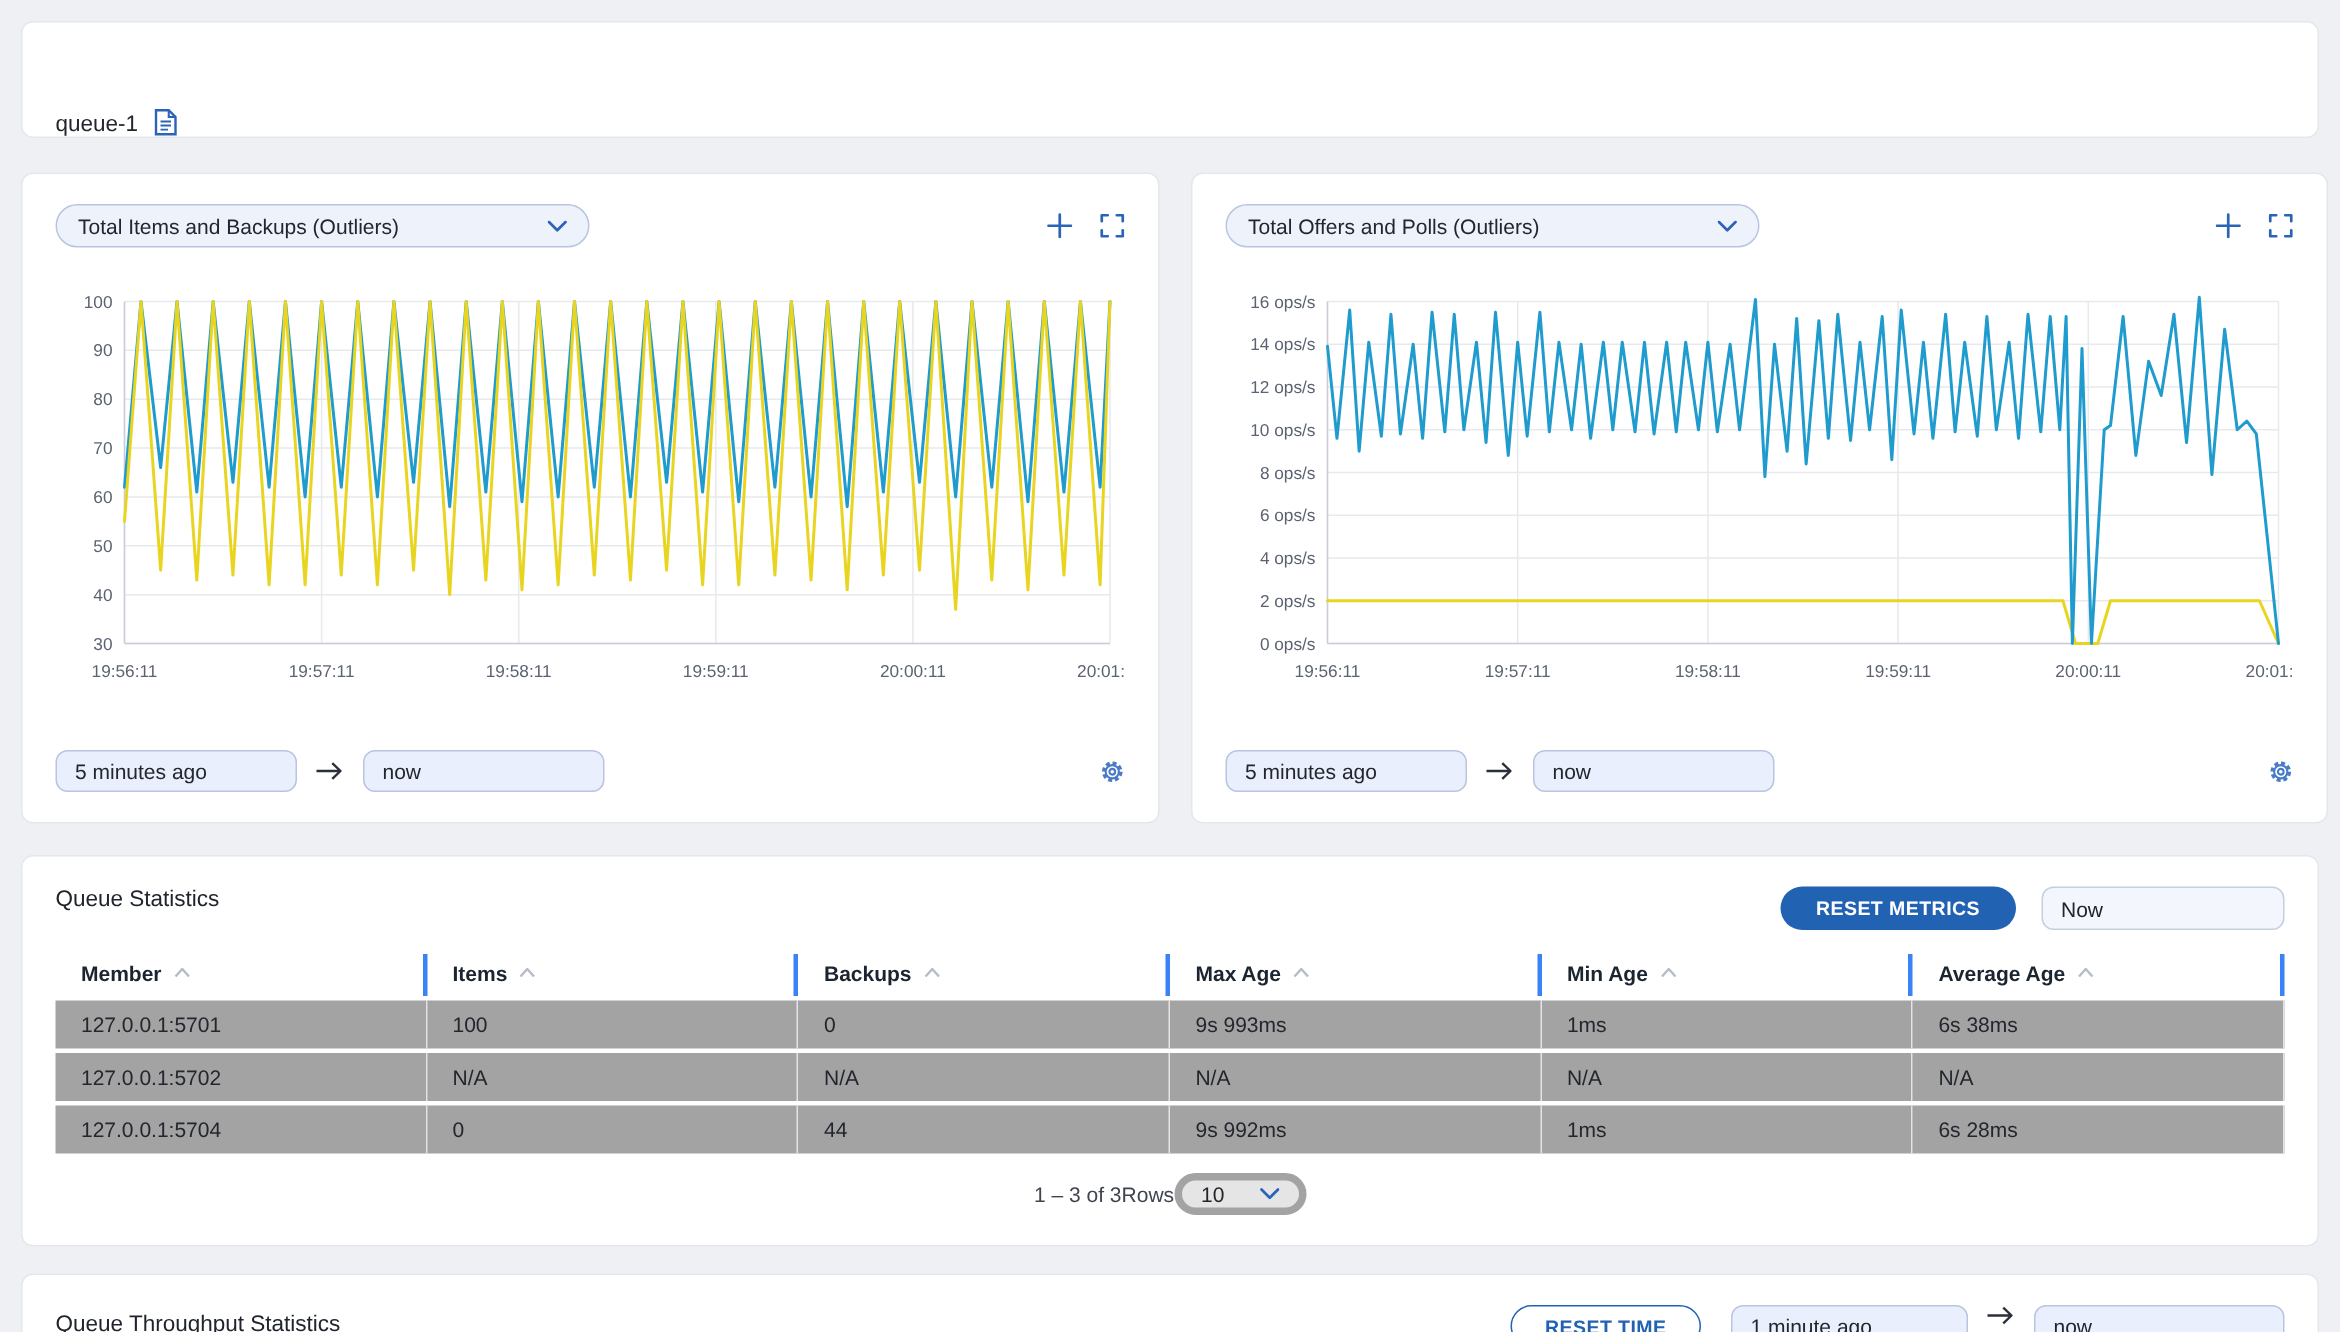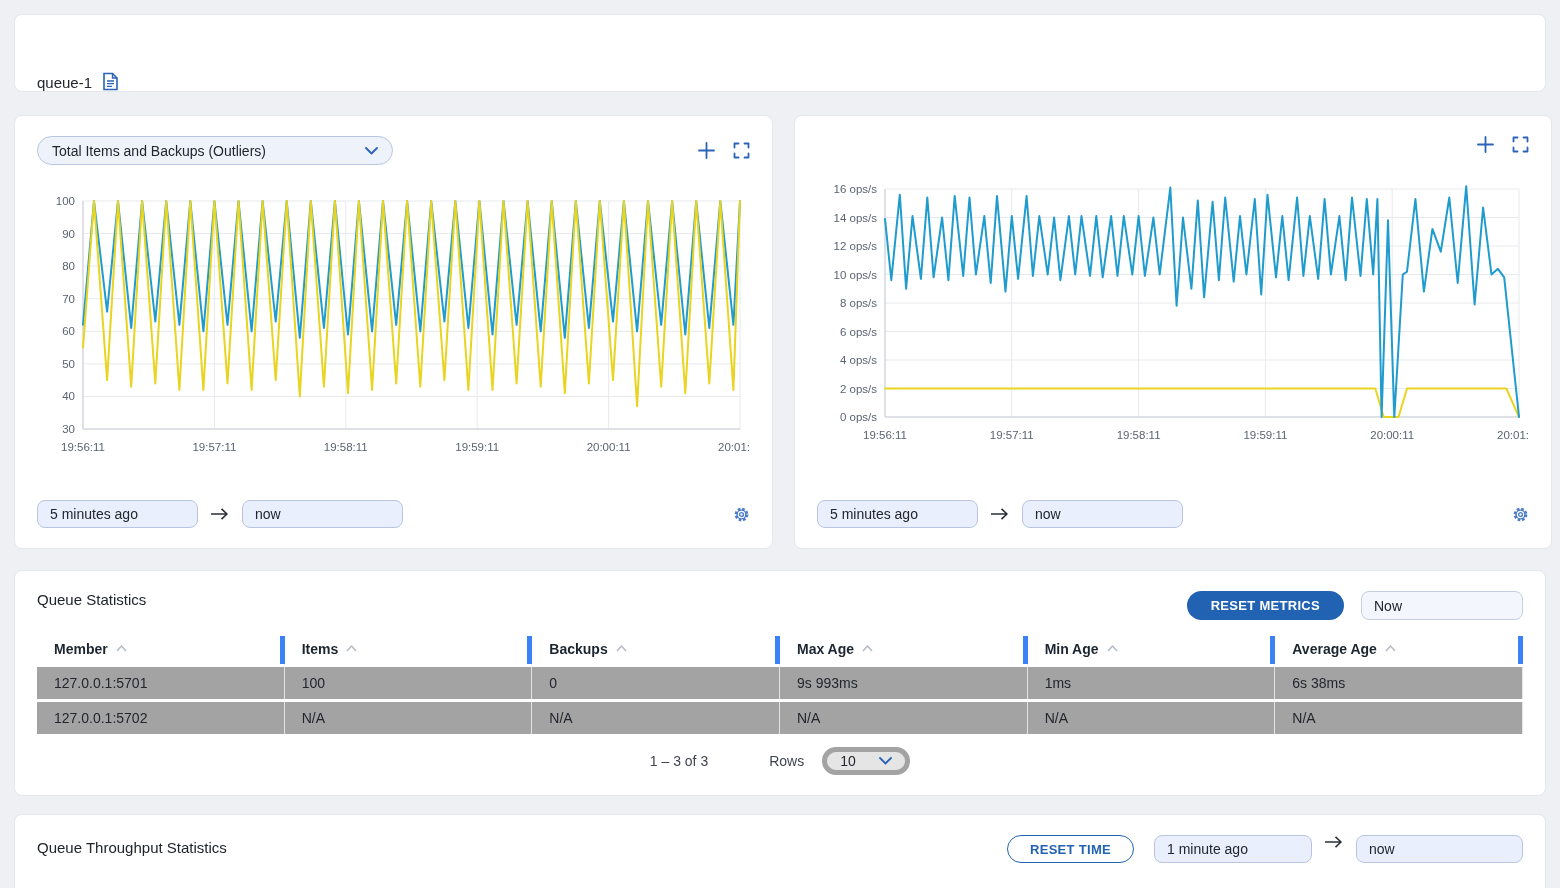--- a/index.html
+++ b/index.html
@@ -54,32 +54,32 @@
   }
   .now-input {
     margin-left:17px; width:162px; height:29px; border-radius:8px;
     background:#f3f6fc; border:1px solid #c5cfe0;
     display:flex; align-items:center; padding:0 12px;
     font-size:14px; color:#20242c;
   }
   table.stats { width:100%; margin-top:13px; table-layout:fixed; border-collapse:separate; border-spacing:0 3px; }
   table.stats th {
     text-align:left; font-size:14px; font-weight:bold; color:#1b2530;
-    padding:5px 10px 7px 17px; border-right:5px solid #3b82f6;
+    padding:5px 10px 7px 17px; border-right:3px solid #3b82f6;
     white-space:nowrap;
   }
   table.stats th .caret { margin-left:8px; vertical-align:2px; }
   table.stats td {
     background:#a3a3a3; font-size:14px; color:#23262d;
     padding:8px 10px 8px 17px; border-right:1px solid #e2e4e9;
     white-space:nowrap; overflow:hidden;
   }
-  .pagination { margin-top:10px; display:flex; align-items:center; justify-content:center; gap:18px; }
+  .pagination { margin-top:10px; display:flex; align-items:center; justify-content:center; }
   .page-range { font-size:14px; color:#3f4450; }
-  .rows-label { font-size:14px; color:#3f4450;padding-left:43px; }
+  .rows-label { font-size:14px; color:#3f4450; }
   .rows-select {
     width:88px; height:28px; border-radius:14px;
     background:#e5e5e5; border:5px solid #a3a3a3;
     display:flex; align-items:center; padding:0 13px;
     font-size:14px; color:#23262d; cursor:pointer;
   }
   .rows-select .chev { margin-left:auto; display:inline-flex; }
   
   .throughput-card { padding:20px 22px; height:120px; }
   .tp-head { display:flex; align-items:flex-start; }
@@ -185,20 +185,28 @@
             <circle cx="8.5" cy="8.5" r="5.6" stroke="#4a7bc8" stroke-width="2.6" stroke-dasharray="2.6 1.8"></circle>
             <circle cx="8.5" cy="8.5" r="4.4" stroke="#4a7bc8" stroke-width="1.4"></circle>
             <circle cx="8.5" cy="8.5" r="1.9" stroke="#4a7bc8" stroke-width="1.4"></circle>
           </svg>
         </span>
       </div>
     </div>
 
     <div class="card chart-card">
       <div class="chart-head">
+        <div class="metric-select">
+          <span>Total Offers and Polls (Outliers)</span>
+          <span class="chev">
+            <svg width="13" height="8" viewBox="0 0 13 8" fill="none">
+                <path d="M1 1 L6.5 6.5 L12 1" stroke="#2a63b8" stroke-width="1.8" stroke-linecap="round" stroke-linejoin="round"></path>
+              </svg>
+          </span>
+        </div>
         <div class="head-icons">
           <span class="icon-btn">
             <svg width="17" height="17" viewBox="0 0 17 17">
                 <path d="M8.5 1 V16 M1 8.5 H16" stroke="#2a63b8" stroke-width="1.8" stroke-linecap="round"></path>
               </svg>
           </span>
           <span class="icon-btn">
             <svg width="17" height="17" viewBox="0 0 17 17" fill="none">
                 <path d="M1.5 5.5 V1.5 H5.5 M11.5 1.5 H15.5 V5.5 M15.5 11.5 V15.5 H11.5 M5.5 15.5 H1.5 V11.5" stroke="#2a63b8" stroke-width="1.8" stroke-linecap="round" stroke-linejoin="round"></path>
               </svg>
@@ -305,20 +313,28 @@
             <td>6s 38ms</td>
           </tr>
           <tr>
             <td>127.0.0.1:5702</td>
             <td>N/A</td>
             <td>N/A</td>
             <td>N/A</td>
             <td>N/A</td>
             <td>N/A</td>
           </tr>
+          <tr>
+            <td>127.0.0.1:5704</td>
+            <td>0</td>
+            <td>44</td>
+            <td>9s 992ms</td>
+            <td>1ms</td>
+            <td>6s 28ms</td>
+          </tr>
         </tbody>
     </table>
     <div class="pagination">
       <span class="page-range">1 – 3 of 3</span>
       <span class="rows-label">Rows</span>
       <div class="rows-select">
         <span>10</span>
         <span class="chev">
           <svg width="13" height="8" viewBox="0 0 13 8" fill="none">
               <path d="M1 1 L6.5 6.5 L12 1" stroke="#2a63b8" stroke-width="1.8" stroke-linecap="round" stroke-linejoin="round"></path>

